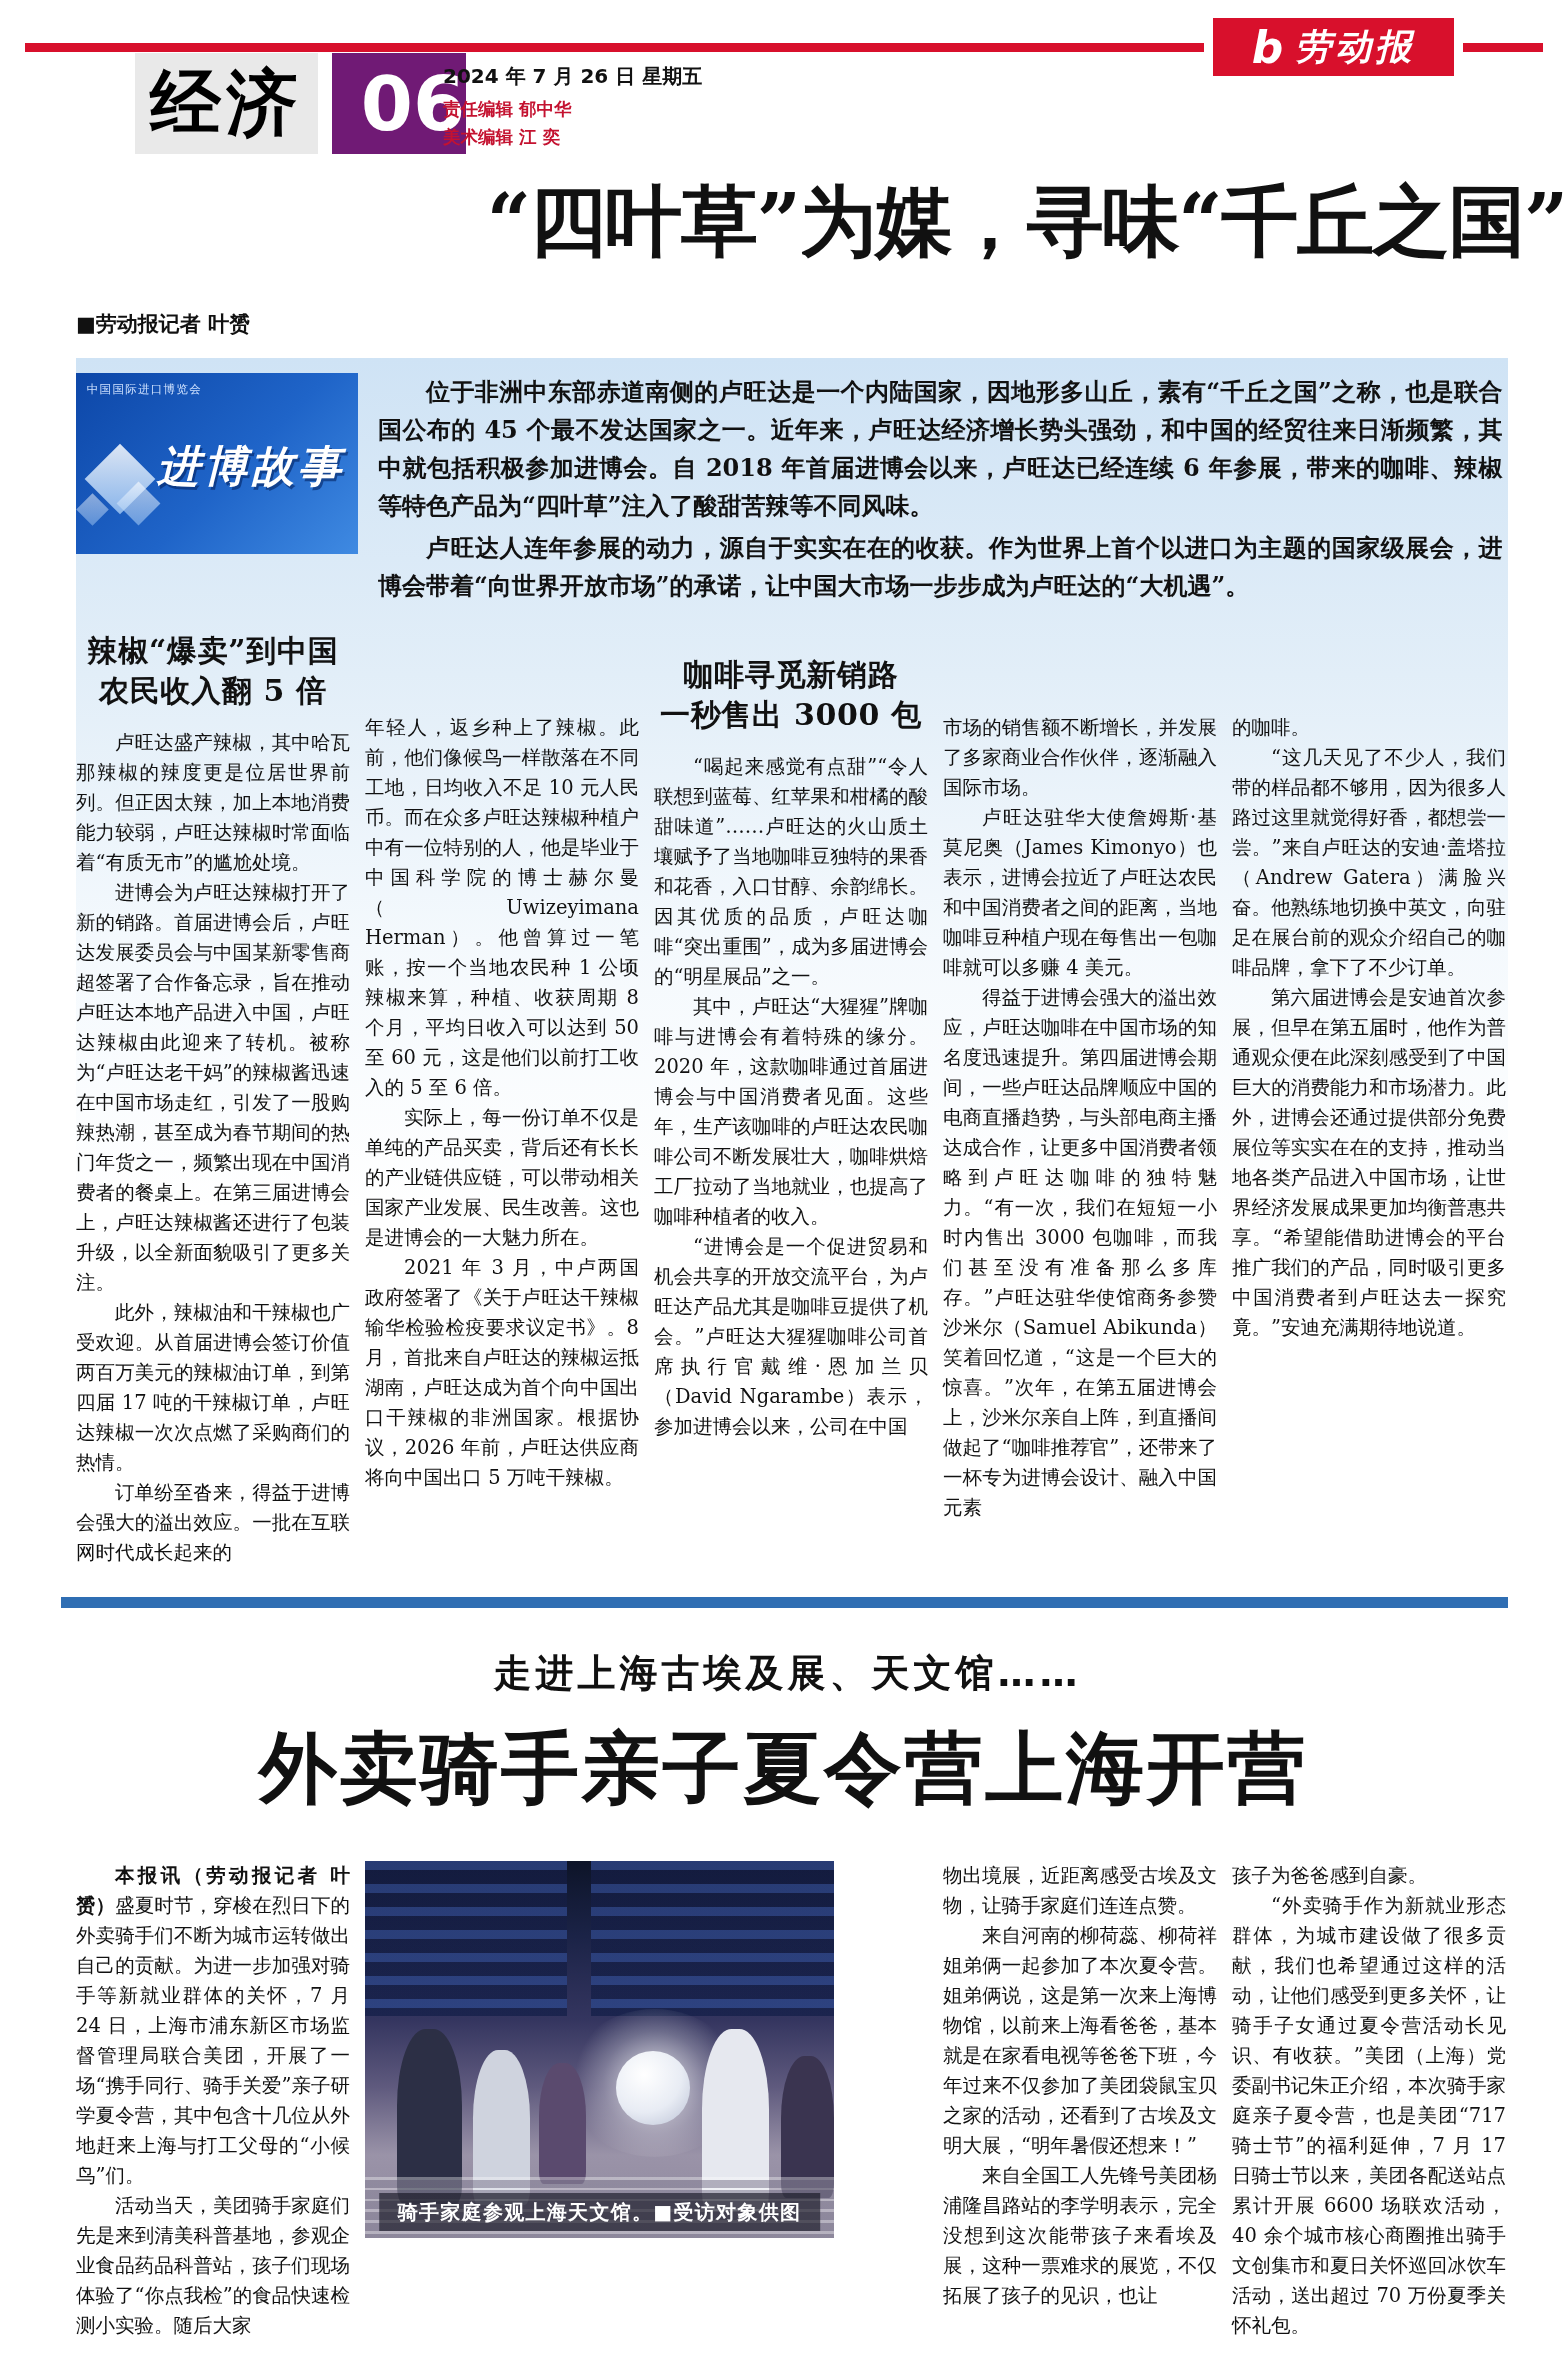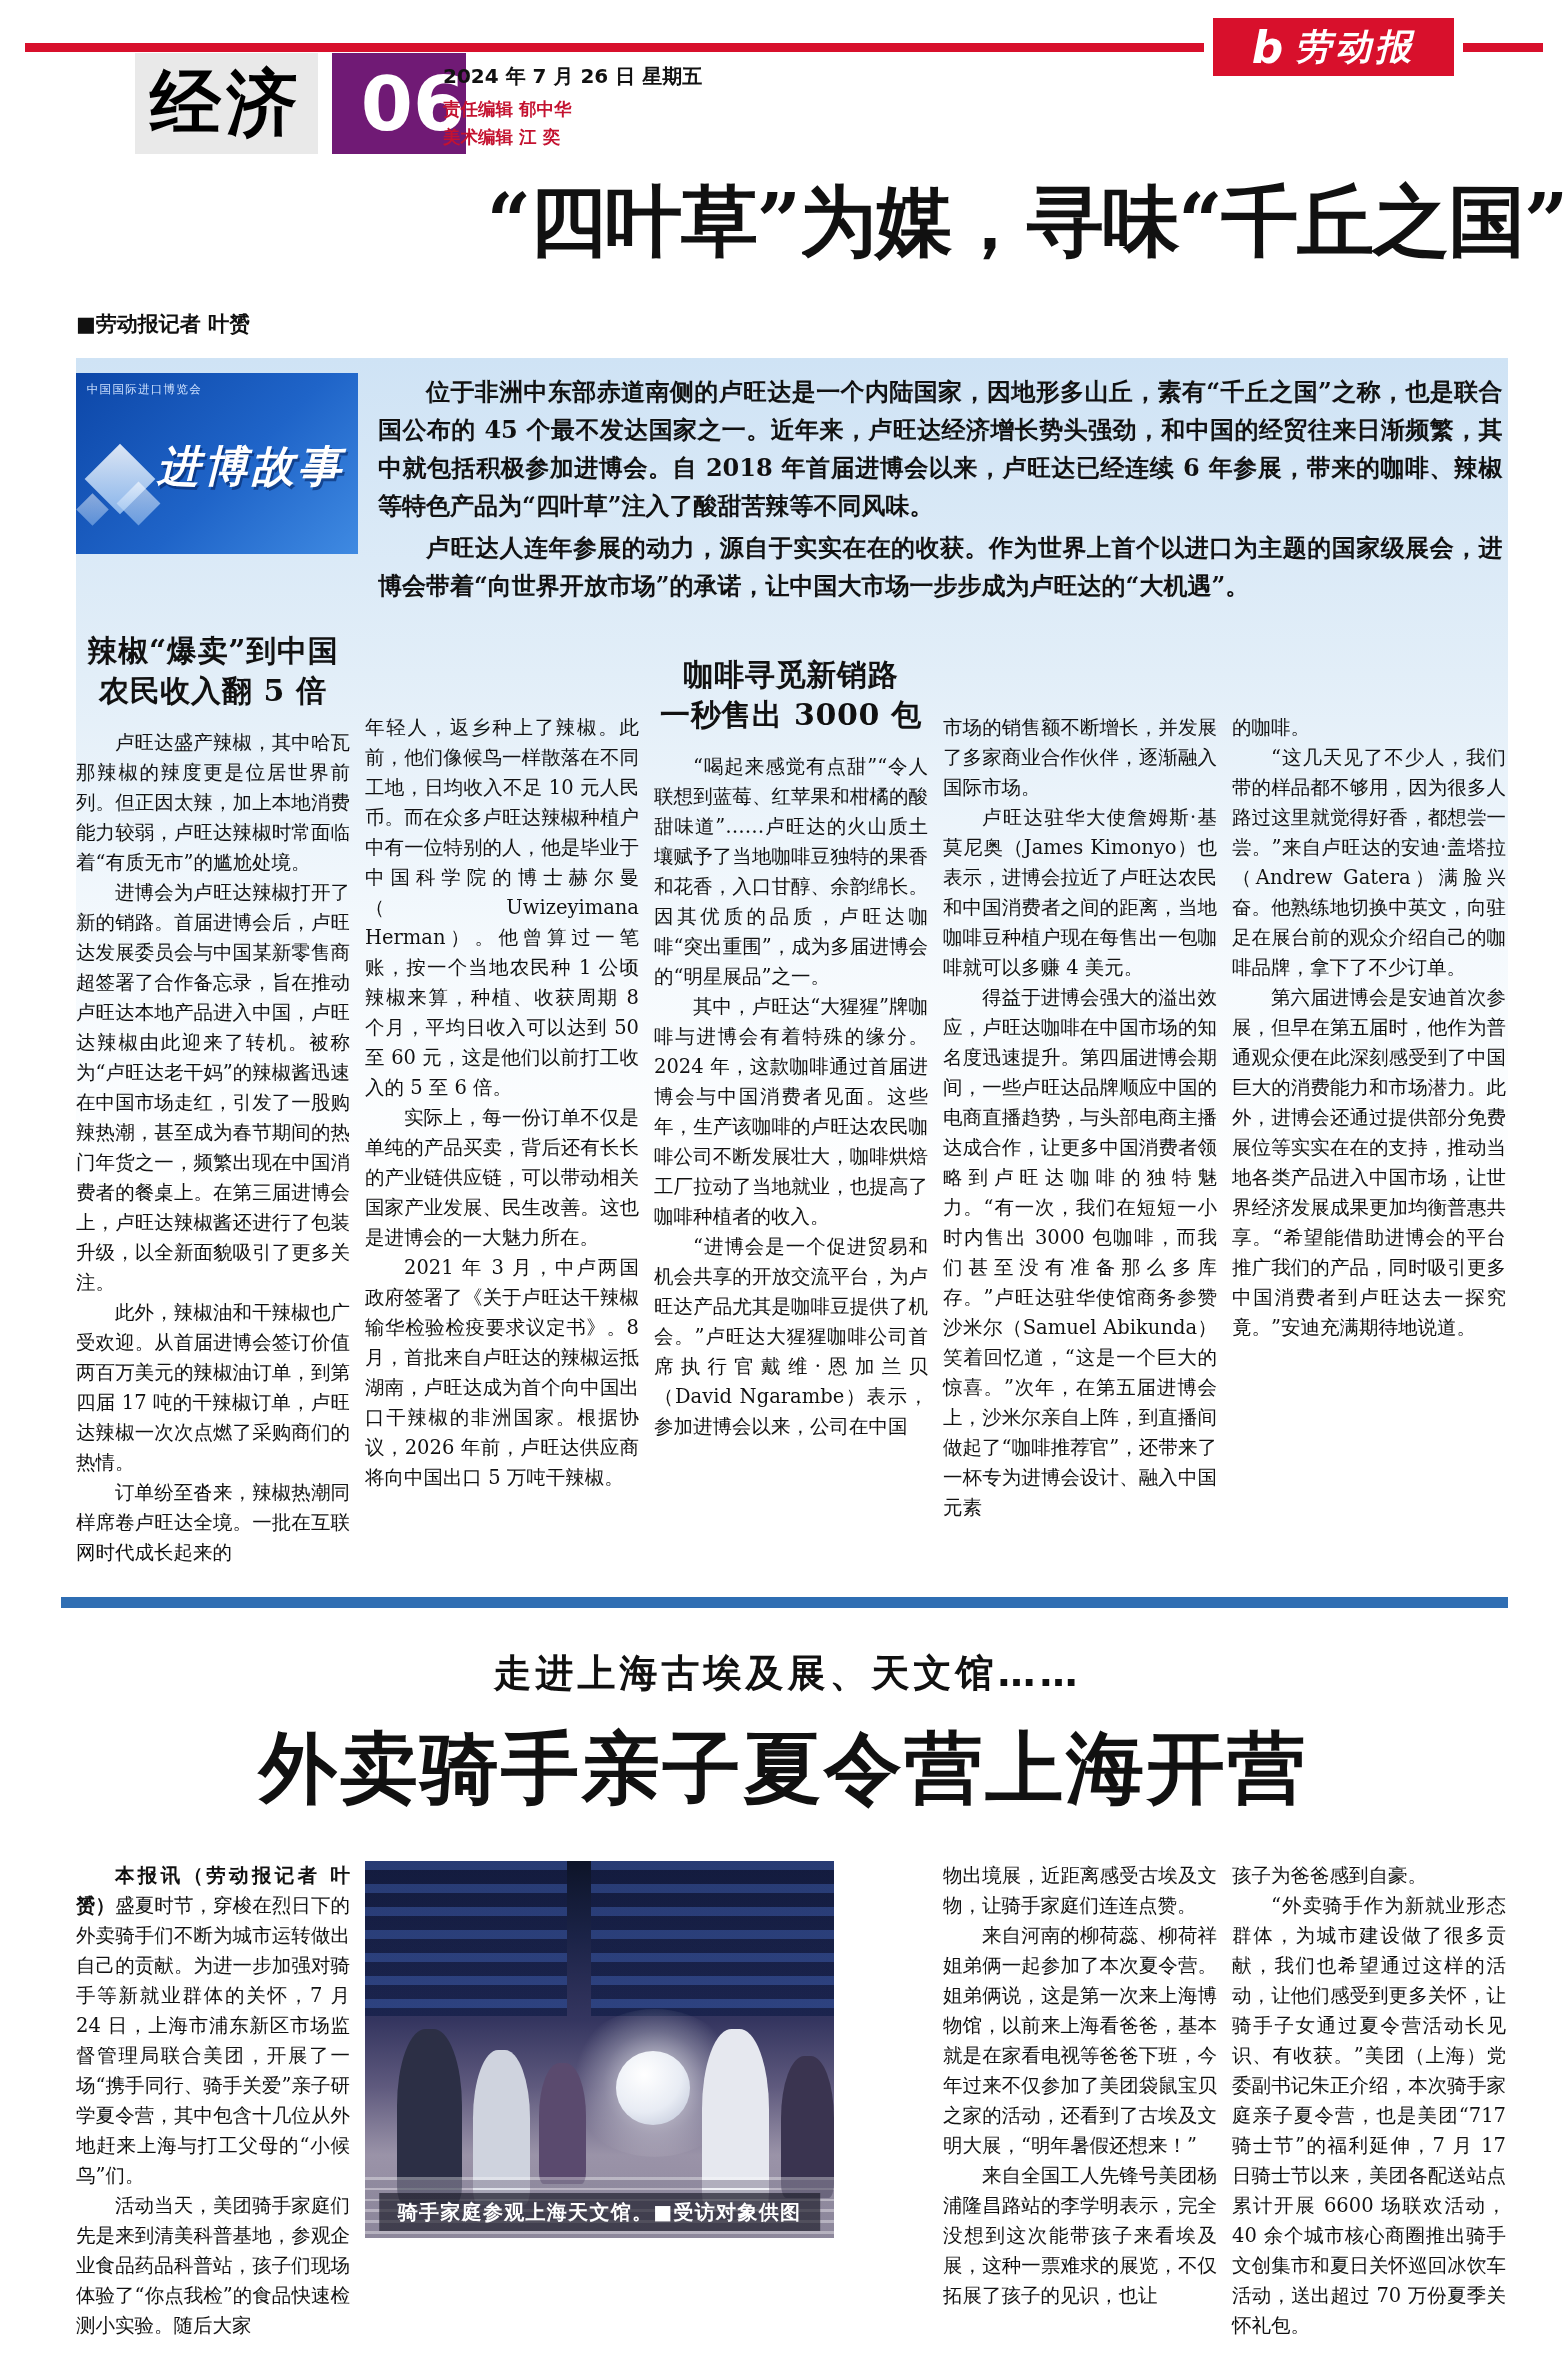--- a/index.html
+++ b/index.html
@@ -137,38 +137,38 @@
       <div class="cols">
         <div class="body-col">
           <div class="col-heading">
             <div>辣椒“爆卖”到中国</div>
             <div>农民收入翻 5 倍</div>
           </div>
           <div>
               <p>卢旺达盛产辣椒，其中哈瓦那辣椒的辣度更是位居世界前列。但正因太辣，加上本地消费能力较弱，卢旺达辣椒时常面临着“有质无市”的尴尬处境。</p>
               <p>进博会为卢旺达辣椒打开了新的销路。首届进博会后，卢旺达发展委员会与中国某新零售商超签署了合作备忘录，旨在推动卢旺达本地产品进入中国，卢旺达辣椒由此迎来了转机。被称为“卢旺达老干妈”的辣椒酱迅速在中国市场走红，引发了一股购辣热潮，甚至成为春节期间的热门年货之一，频繁出现在中国消费者的餐桌上。在第三届进博会上，卢旺达辣椒酱还进行了包装升级，以全新面貌吸引了更多关注。</p>
               <p>此外，辣椒油和干辣椒也广受欢迎。从首届进博会签订价值两百万美元的辣椒油订单，到第四届 17 吨的干辣椒订单，卢旺达辣椒一次次点燃了采购商们的热情。</p>
-              <p>订单纷至沓来，辣椒热潮同样席卷卢旺达全境。一批在互联网时代成长起来的</p>
+              <p>订单纷至沓来，得益于进博会强大的溢出效应。一批在互联网时代成长起来的</p>
             </div>
         </div>
         <div class="body-col pt-lg">
           <div>
               <p class="cont">年轻人，返乡种上了辣椒。此前，他们像候鸟一样散落在不同工地，日均收入不足 10 元人民币。而在众多卢旺达辣椒种植户中有一位特别的人，他是毕业于中国科学院的博士赫尔曼（Uwizeyimana Herman）。他曾算过一笔账，按一个当地农民种 1 公顷辣椒来算，种植、收获周期 8 个月，平均日收入可以达到 50 至 60 元，这是他们以前打工收入的 5 至 6 倍。</p>
               <p>实际上，每一份订单不仅是单纯的产品买卖，背后还有长长的产业链供应链，可以带动相关国家产业发展、民生改善。这也是进博会的一大魅力所在。</p>
               <p>2021 年 3 月，中卢两国政府签署了《关于卢旺达干辣椒输华检验检疫要求议定书》。8 月，首批来自卢旺达的辣椒运抵湖南，卢旺达成为首个向中国出口干辣椒的非洲国家。根据协议，2026 年前，卢旺达供应商将向中国出口 5 万吨干辣椒。</p>
             </div>
         </div>
         <div class="body-col pt-md">
           <div class="col-heading">
             <div>咖啡寻觅新销路</div>
             <div>一秒售出 3000 包</div>
           </div>
           <div>
               <p>“喝起来感觉有点甜”“令人联想到蓝莓、红苹果和柑橘的酸甜味道”……卢旺达的火山质土壤赋予了当地咖啡豆独特的果香和花香，入口甘醇、余韵绵长。因其优质的品质，卢旺达咖啡“突出重围”，成为多届进博会的“明星展品”之一。</p>
-              <p>其中，卢旺达“大猩猩”牌咖啡与进博会有着特殊的缘分。2024 年，这款咖啡通过首届进博会与中国消费者见面。这些年，生产该咖啡的卢旺达农民咖啡公司不断发展壮大，咖啡烘焙工厂拉动了当地就业，也提高了咖啡种植者的收入。</p>
+              <p>其中，卢旺达“大猩猩”牌咖啡与进博会有着特殊的缘分。2020 年，这款咖啡通过首届进博会与中国消费者见面。这些年，生产该咖啡的卢旺达农民咖啡公司不断发展壮大，咖啡烘焙工厂拉动了当地就业，也提高了咖啡种植者的收入。</p>
               <p>“进博会是一个促进贸易和机会共享的开放交流平台，为卢旺达产品尤其是咖啡豆提供了机会。”卢旺达大猩猩咖啡公司首席执行官戴维·恩加兰贝（David Ngarambe）表示，参加进博会以来，公司在中国</p>
             </div>
         </div>
         <div class="body-col pt-lg">
           <div>
               <p class="cont">市场的销售额不断增长，并发展了多家商业合作伙伴，逐渐融入国际市场。</p>
               <p>卢旺达驻华大使詹姆斯·基莫尼奥（James Kimonyo）也表示，进博会拉近了卢旺达农民和中国消费者之间的距离，当地咖啡豆种植户现在每售出一包咖啡就可以多赚 4 美元。</p>
               <p>得益于进博会强大的溢出效应，卢旺达咖啡在中国市场的知名度迅速提升。第四届进博会期间，一些卢旺达品牌顺应中国的电商直播趋势，与头部电商主播达成合作，让更多中国消费者领略到卢旺达咖啡的独特魅力。“有一次，我们在短短一小时内售出 3000 包咖啡，而我们甚至没有准备那么多库存。”卢旺达驻华使馆商务参赞沙米尔（Samuel Abikunda）笑着回忆道，“这是一个巨大的惊喜。”次年，在第五届进博会上，沙米尔亲自上阵，到直播间做起了“咖啡推荐官”，还带来了一杯专为进博会设计、融入中国元素</p>
             </div>
         </div>

